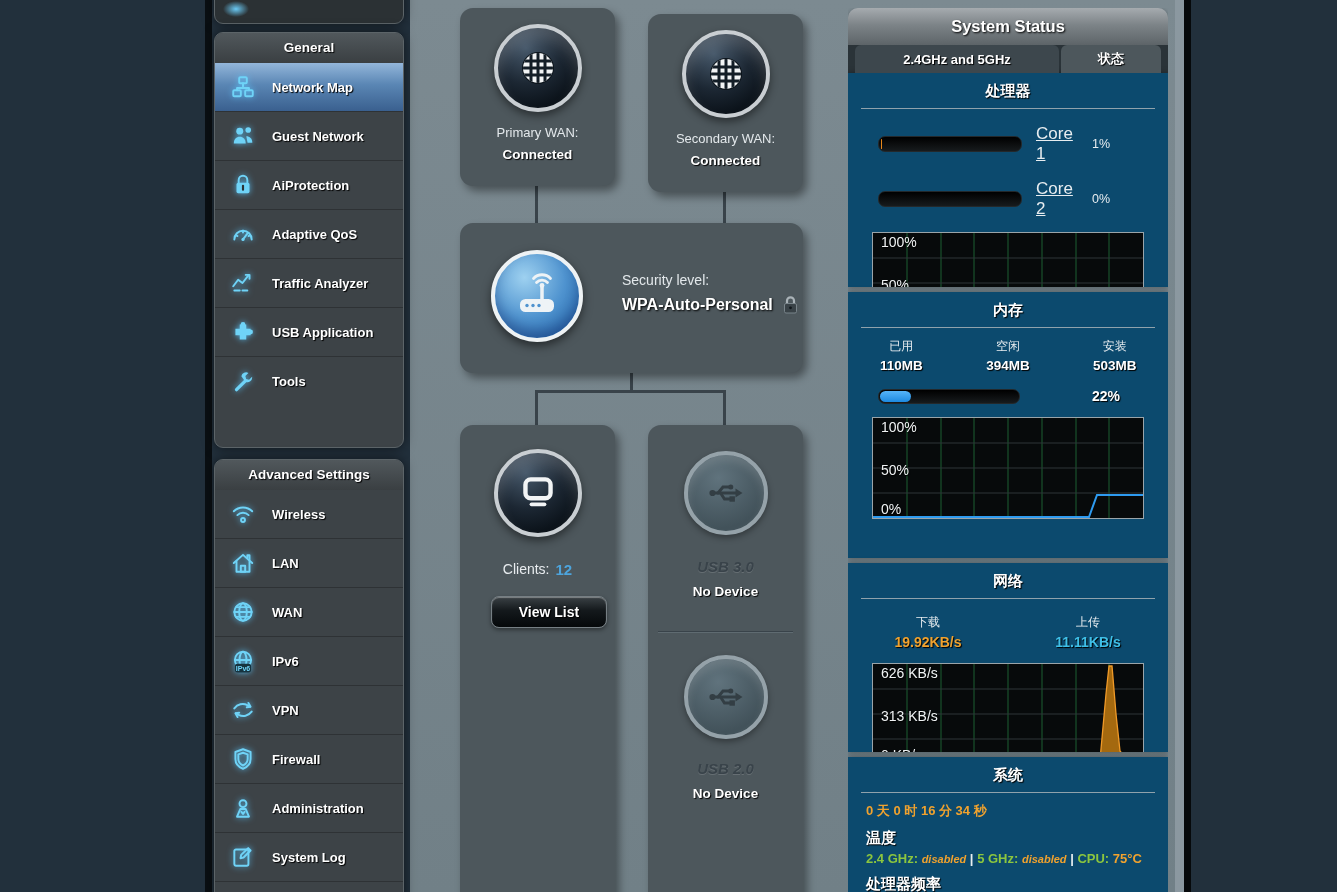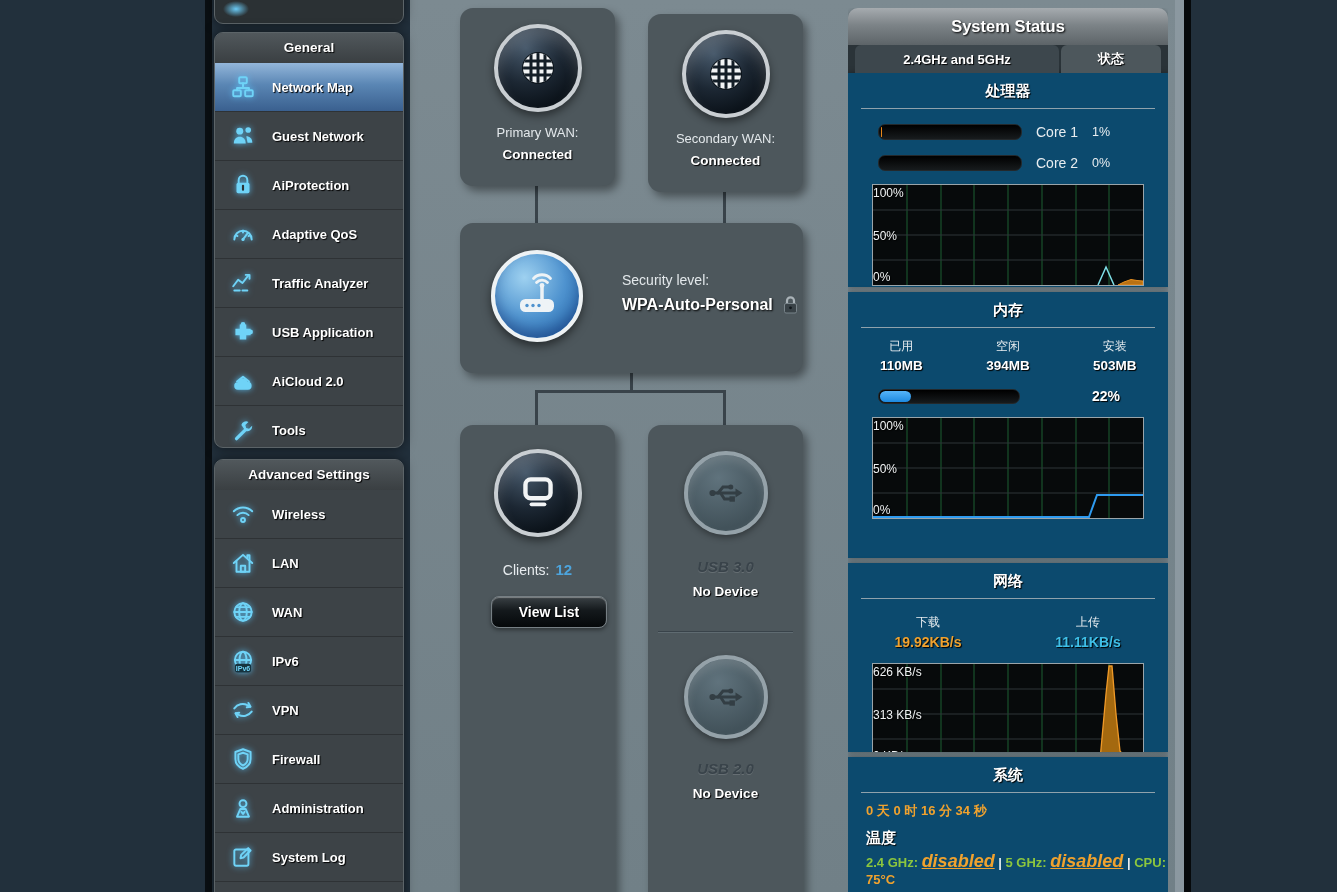--- a/index.html
+++ b/index.html
@@ -60,21 +60,21 @@
   #router-text .t2{color:#fff;font-weight:bold;font-size:16px;text-shadow:1px 1px 2px #000;margin-top:7px;
                    display:flex;align-items:center;}
   .usb-title{font-style:italic;font-weight:bold;font-size:15px;color:#39434a;
              text-shadow:0 1px 0 rgba(255,255,255,.14);}
   .usb-div{width:135px;border-top:1px solid #39434a;border-bottom:1px solid #5f6b71;}
   #view-list-btn{width:114px;height:30px;border-radius:8px;border:1px solid #767f84;cursor:pointer;
       background:linear-gradient(#3a4145,#14191c 45%,#05080a);
       color:#fff;font-weight:bold;font-size:14px;text-shadow:1px 1px 1px #000;
       display:flex;align-items:center;justify-content:center;
       box-shadow:inset 0 1px 1px rgba(255,255,255,.35),0 2px 4px rgba(0,0,0,.4);}
-  .clients-line{display:flex;align-items:center;}
+  .clients-line{display:flex;align-items:flex-start;}
   .clients-line .cl{color:#e8ecef;font-size:14px;}
   .clients-line .cn{color:#4da4dc;font-weight:bold;font-size:15px;margin-left:6px;}
 
   
   #status-panel{position:absolute;left:848px;top:8px;width:320px;height:884px;overflow:hidden;}
   #status-header{height:37px;border-radius:10px 10px 0 0;
       background:linear-gradient(#a6abaf,#7d8488 45%,#5d6468);
       display:flex;align-items:center;justify-content:center;color:#fff;font-weight:bold;font-size:16.5px;
       text-shadow:1px 1px 2px #000;box-shadow:0 2px 5px rgba(0,0,0,.4);}
   #status-tabs{height:28px;display:flex;background:#2a3338;align-items:stretch;}
@@ -84,25 +84,25 @@
   #tab-status{width:100px;margin-left:2px;margin-right:7px;background:#4d575c;}
   .status-section{background:#0c4a6e;margin-bottom:5px;box-shadow:0 0 6px rgba(0,0,0,.35);overflow:hidden;}
   #sec-cpu{height:214px;} #sec-mem{height:266px;} #sec-net{height:189px;} #sec-sys{height:188px;}
   .sec-title{text-align:center;color:#fff;font-weight:bold;font-size:15px;padding-top:9px;
              text-shadow:1px 1px 1px #000;}
   .sec-rule{border:none;border-top:1px solid #a8b2b7;margin:7px 13px 0 13px;opacity:.85;}
   .core-row{display:flex;align-items:center;margin:15px 0 0 30px;}
   .core-bar{width:142px;height:14px;background:linear-gradient(#000,#171b1d);border-radius:7px;
             position:relative;overflow:hidden;border:1px solid #23282b;flex:none;}
   .core-fill{position:absolute;left:2px;top:2px;bottom:2px;background:#e8871a;border-radius:5px;}
-  .core-label{color:#e8edf0;font-size:14px;margin-left:14px;width:48px;}
+  .core-label{color:#e8edf0;font-size:17px;margin-left:14px;width:48px;text-decoration:underline;}
   .core-val{color:#e8edf0;font-size:12.5px;margin-left:8px;}
   .graph{position:relative;margin:13px auto 0 auto;width:270px;height:100px;background:#070a0b;
          border:1px solid #9aa4a9;flex:none;}
-  .gl{position:absolute;left:0;color:#f0f3f4;font-size:12px;text-shadow:1px 1px 1px #000;}
+  .gl{position:absolute;left:8px;color:#f0f3f4;font-size:14px;text-shadow:1px 1px 1px #000;}
   .gl.t{top:1px;} .gl.m{top:44px;} .gl.b{bottom:1px;}
   .mem-stats{display:flex;margin-top:10px;}
   .mem-col{flex:1;text-align:center;}
   .mem-col .ml{color:#e8edf0;font-size:12px;}
   .mem-col .mv{color:#fff;font-weight:bold;font-size:13.5px;margin-top:3px;text-shadow:1px 1px 1px #000;}
   .mem-bar-row{display:flex;align-items:center;margin:15px 0 0 30px;}
   .mem-bar{width:140px;height:13px;background:linear-gradient(#000,#171b1d);border-radius:7px;
            position:relative;overflow:hidden;border:1px solid #23282b;flex:none;}
   .mem-fill{position:absolute;left:1px;top:1px;bottom:1px;background:linear-gradient(#55b4f8,#1e8ae0);
             border-radius:6px;}
@@ -111,21 +111,21 @@
   .net-col{flex:1;text-align:center;}
   .net-col .nl{color:#e8edf0;font-size:12px;}
   .net-col .nv{font-weight:bold;font-size:14px;margin-top:3px;text-shadow:1px 1px 1px #000;}
   .nv.dl{color:#f0a22e;} .nv.ul{color:#3fc0e8;}
   .sys{margin:9px 0 0 18px;}
   .sys-label{color:#fff;font-weight:bold;font-size:15px;text-shadow:1px 1px 1px #000;}
   .sys-value{margin-top:3px;font-size:13px;color:#f0a22e;font-weight:bold;}
   .sys-unit{color:#d7dde0;font-size:12px;font-weight:bold;}
   .tp-green{color:#8cc63e;font-weight:bold;font-size:13px;}
   .tp-orange{color:#f0a22e;font-weight:bold;font-size:13px;}
-  .tp-orange-italic{color:#f0a22e;font-weight:bold;font-style:italic;font-size:18px;text-decoration:underline;}
+  .tp-orange-italic{color:#f0a22e;font-weight:bold;font-style:italic;font-size:11px;}
   .tp-white{color:#e8eef1;font-weight:bold;font-size:13px;}
 </style>
 </head>
 <body>
 
 <div id="page">
   <div id="main-bg"></div>
   <div id="edge-light"></div>
   <div id="edge-black"></div>
   <div id="left-strip"></div>
@@ -205,29 +205,20 @@
       <span class="icon">
         <svg width="26" height="26" viewBox="0 0 24 24">
             <path class="sfill" d="M9 5h6v4h4v6h-4v4H9v-4H5V9h4z"></path>
             <circle class="sfill" cx="12" cy="5" r="2.2"></circle>
             <circle class="sfill" cx="19" cy="12" r="2.2"></circle>
           </svg>
       </span>
       <span class="lbl">USB Application</span>
     </div>
 
-    <div class="side-item">
-      <span class="icon">
-        <svg width="26" height="26" viewBox="0 0 24 24">
-            <path class="sicon" d="M6.5 12.5L12 8l5.5 4.5"></path>
-            <path class="sfill" d="M7.5 20a3.4 3.4 0 0 1-.4-6.8 4.6 4.6 0 0 1 8.9-.6A3 3 0 0 1 16.5 20z"></path>
-          </svg>
-      </span>
-      <span class="lbl">AiCloud 2.0</span>
-    </div>
 
     <div class="side-item">
       <span class="icon">
         <svg width="26" height="26" viewBox="0 0 24 24">
             <path d="M6 20l7.5-7.5" stroke="#6fd3f7" stroke-width="3" stroke-linecap="round"></path>
             <path class="sfill" d="M12.5 6.5A4.4 4.4 0 0 1 19 3.6l-2.8 2.8.7 2.7 2.7.7L22.4 7a4.4 4.4 0 0 1-6.3 4.6z" transform="translate(-2 1)"></path>
           </svg>
       </span>
       <span class="lbl">Tools</span>
     </div>

